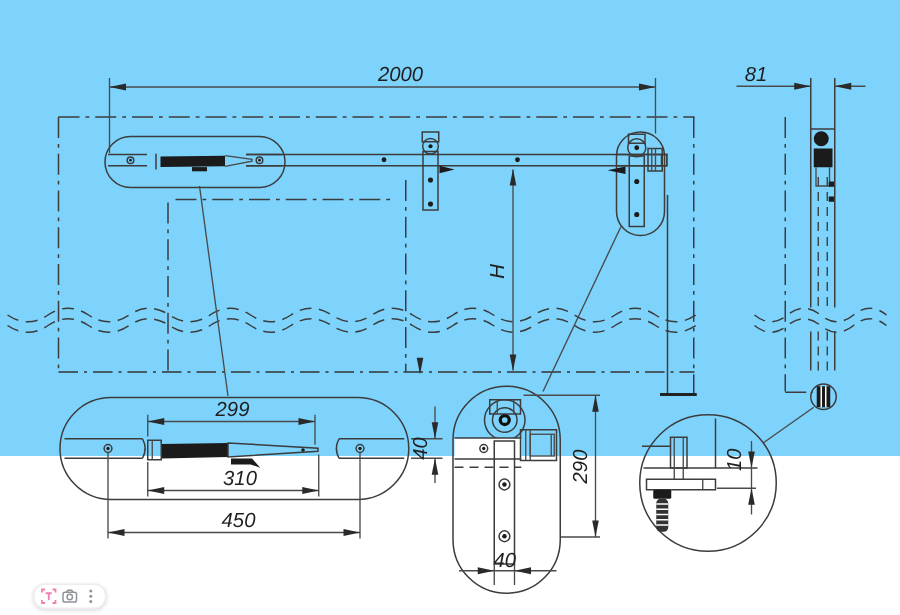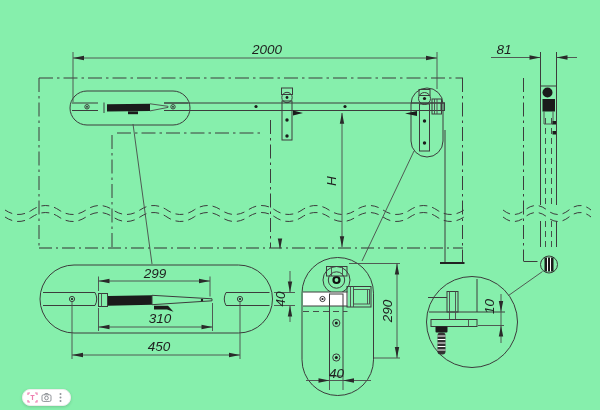--- a/index.html
+++ b/index.html
@@ -1,16 +1,16 @@
 <!DOCTYPE html>
 <html><head>
 <meta charset="utf-8">
 <style>
   html,body{margin:0;padding:0;background:#fff;width:600px;height:410px;overflow:hidden}
-  .stage{position:relative;width:600px;height:410px;background:#86efac}
+  .stage{position:relative;width:600px;height:304px;background:#7dd3fc}
   #draw{position:absolute;left:0;top:0}
   #draw text{font:italic 13.5px "Liberation Sans", sans-serif;fill:#1f1f1f}
   .ln{stroke:#3c3c3c;stroke-width:1;fill:none}
   .lnthin{stroke:#4a4a4a;stroke-width:0.9;fill:none}
   .dashdot{stroke:#3c3c3c;stroke-width:1;fill:none;stroke-dasharray:14,4,2.5,4}
   .dashdotthick{stroke:#333;stroke-width:1.15;fill:none;stroke-dasharray:13,4,2,4}
   .hidden{stroke:#3c3c3c;stroke-width:0.9;fill:none;stroke-dasharray:6,4}
   .wave{stroke:#3c3c3c;stroke-width:1;fill:none;stroke-dasharray:8,5}
   .dark{fill:#1b1b1b;stroke:none}
   .arrow{fill:#2a2a2a;stroke:none}

